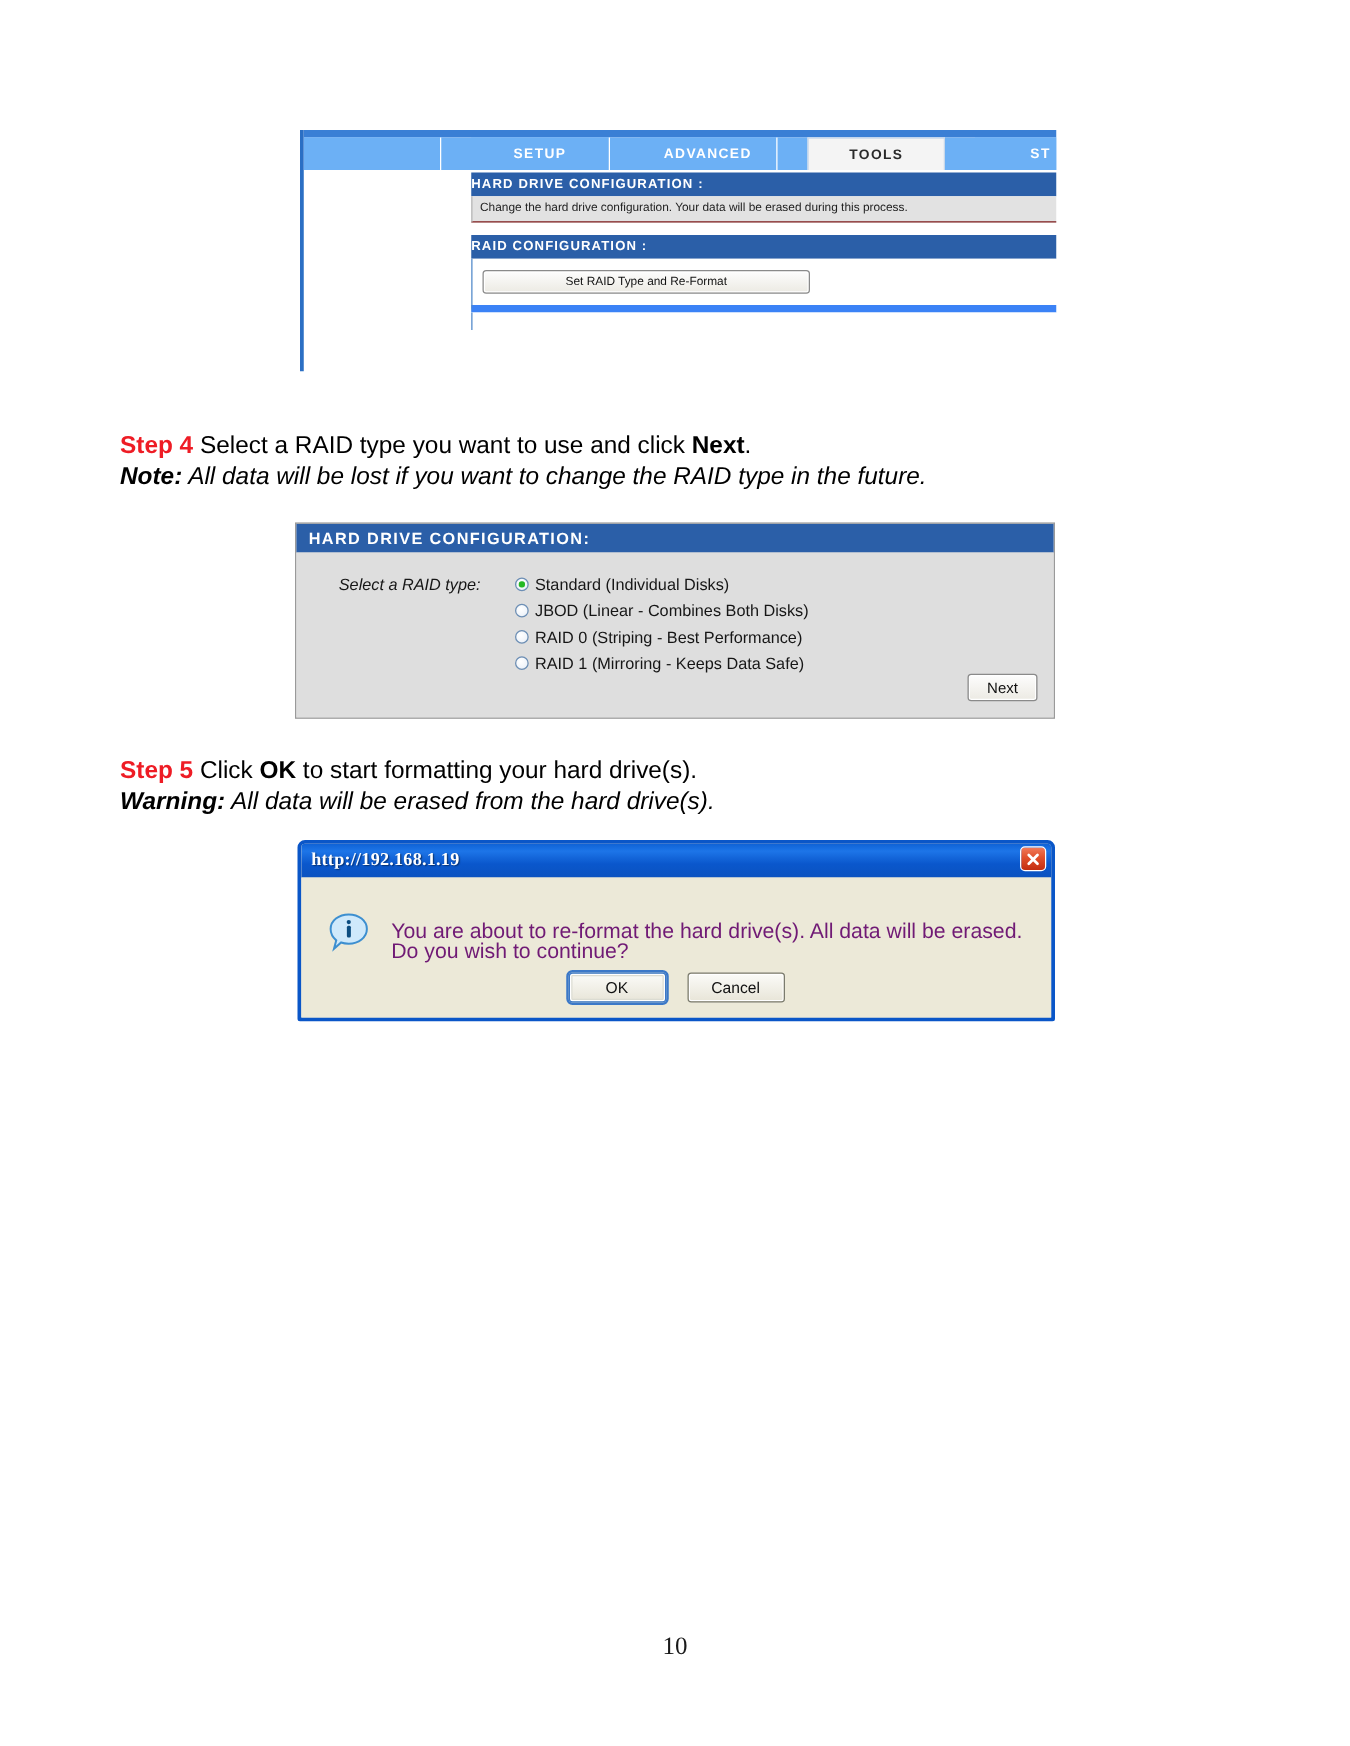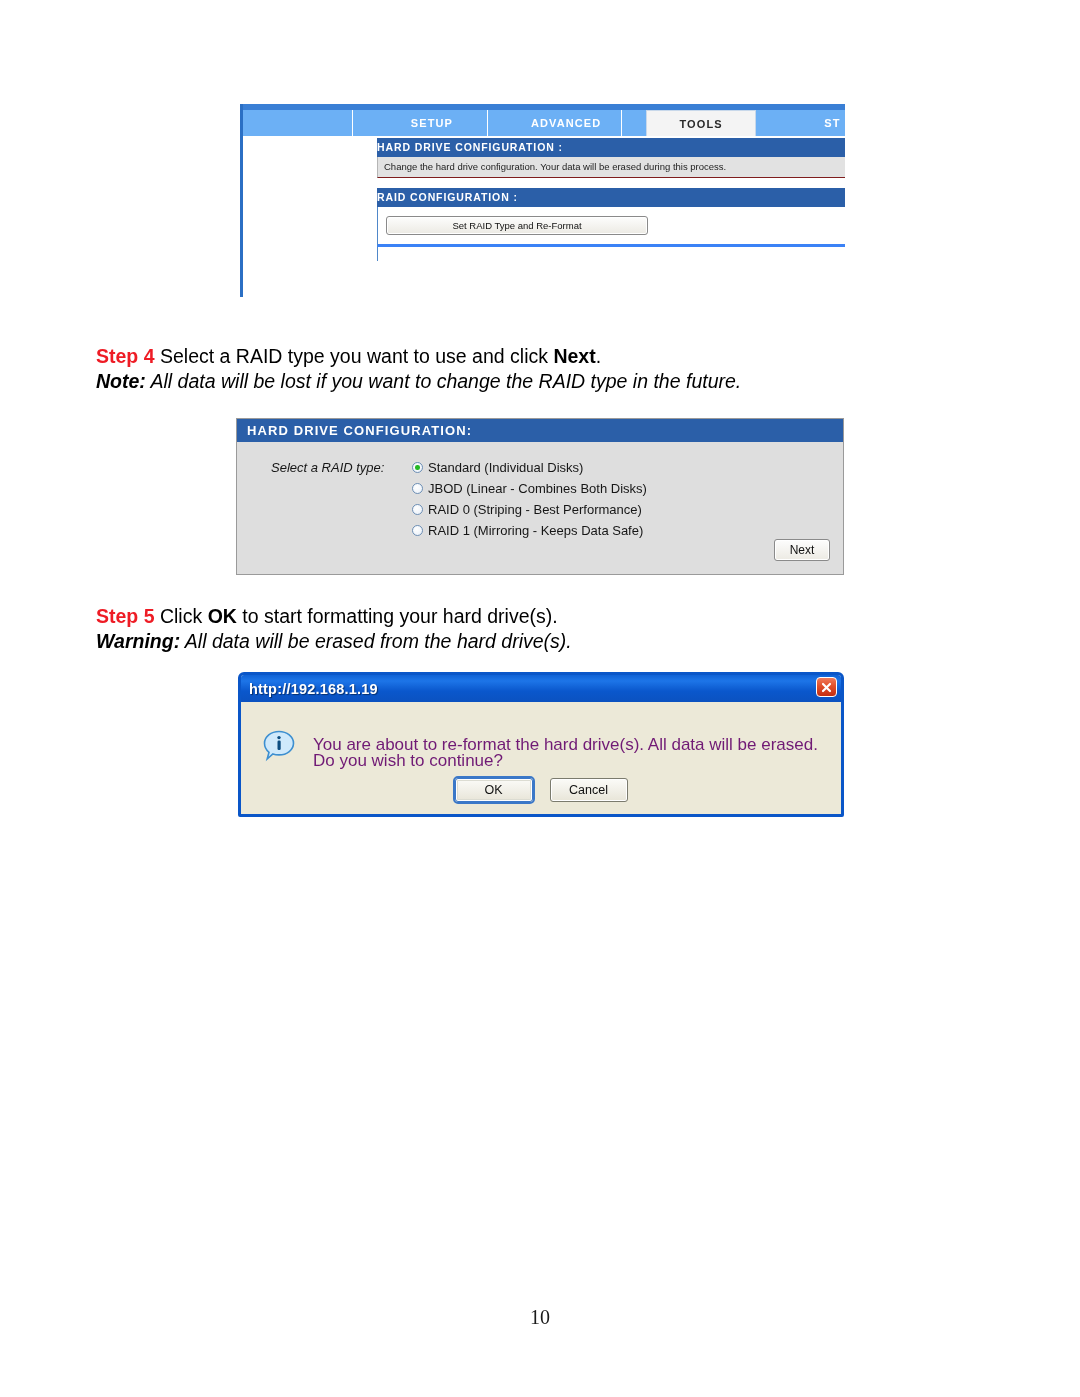--- a/index.html
+++ b/index.html
@@ -133,21 +133,21 @@
     color: #1d1d1d;
     padding: 4px 6px 5px 6px;
     white-space: nowrap;
     overflow: hidden;
   }
   .panel-gap { height: 10px; }
   .panel-box {
     background: #ffffff;
     border-left: 1px solid #4f87c9;
     border-right: 1px solid #4f87c9;
-    border-bottom: 3px solid #3b82f6;
+    border-bottom: 6px solid #3b82f6;
     padding: 8px 0 9px 8px;
   }
   .xp-btn {
     display: inline-block;
     font-family: "Liberation Sans", sans-serif;
     font-size: 9.5px;
     color: #111111;
     background: linear-gradient(#fdfdfd, #eceae3);
     border: 1px solid #8a8a8a;
     border-radius: 3px;
@@ -278,20 +278,21 @@
     border-radius: 6px 6px 2px 2px;
     box-sizing: border-box;
     overflow: hidden;
   }
   .dlg-title {
     position: relative;
     height: 27px;
     background: linear-gradient(180deg, #0f62d6 0%, #1d75e8 22%, #0a57cc 60%, #0b52c0 100%);
     display: flex;
     align-items: center;
+    font-family: Liberation Serif, serif;
   }
   .dlg-title-text {
     padding-left: 8px;
     color: #ffffff;
     font-size: 14.5px;
     font-weight: bold;
     letter-spacing: 0.2px;
     text-shadow: 1px 1px 1px rgba(0,0,0,.45);
   }
   .dlg-close {

